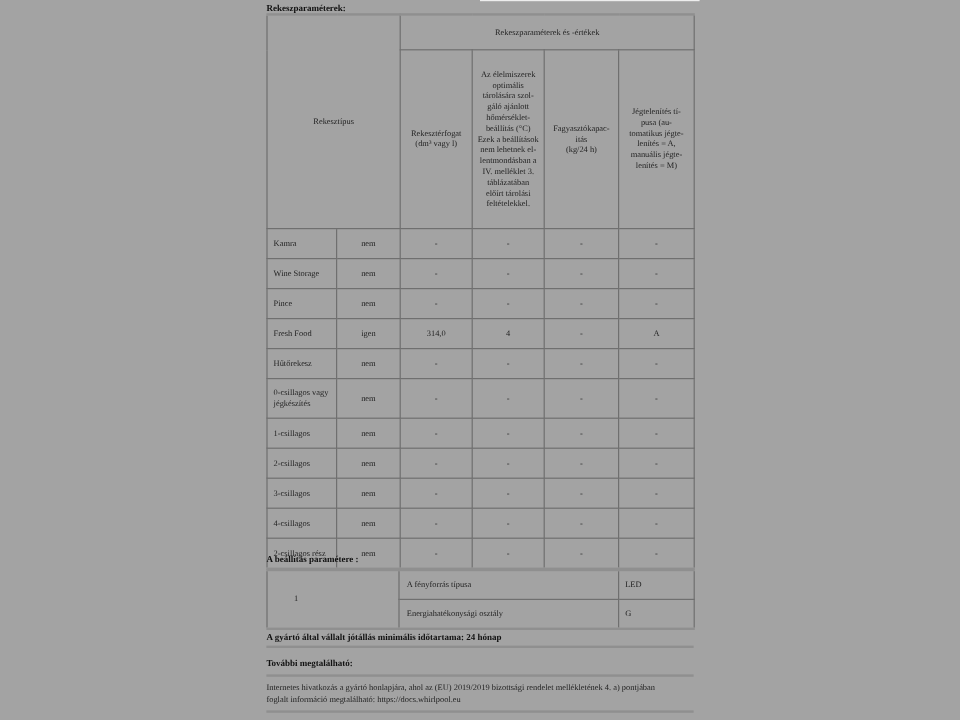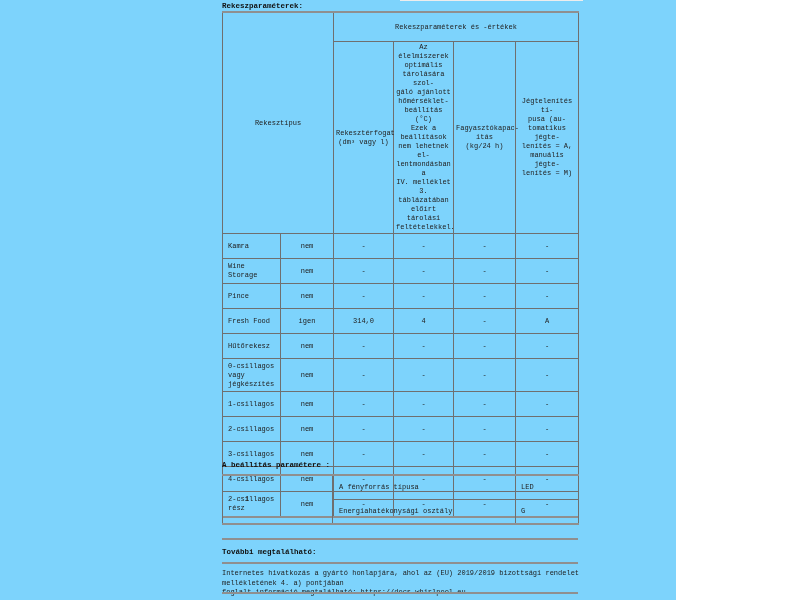--- a/index.html
+++ b/index.html
@@ -1,18 +1,18 @@
 <!DOCTYPE html>
 <html><head>
 <meta charset="utf-8">
 <style>
   html,body{margin:0;padding:0;background:#ffffff;}
   #canvas{
-    position:relative;width:676px;height:600px;background:#7dd3fc;overflow:hidden;
-    font-family:Liberation Mono, monospace;color:#1d1d1d;
+    position:relative;width:800px;height:600px;background:#a3a3a3;overflow:hidden;
+    font-family:Liberation Serif, serif;color:#1d1d1d;
   }
   .abs{position:absolute;}
   .heading{font-size:7.5px;font-weight:bold;color:#111;}
   .ml{white-space:pre-line;}
   .rule{height:2px;background:#8f8f8f;}
   
   table{border-collapse:collapse;table-layout:fixed;font-size:7px;line-height:9px;color:#222;}
   #maintable{width:356px;border-top:2px solid #8f8f8f;border-bottom:2px solid #8f8f8f;
              border-left:1px solid #6f6f6f;border-right:1px solid #6f6f6f;}
   #maintable td{border:1px solid #6f6f6f;vertical-align:middle;text-align:center;padding:1px 2px;}
@@ -187,20 +187,21 @@
         <td class="lbl">A fényforrás típusa</td>
         <td class="val">LED</td>
       </tr>
       <tr>
         <td class="lbl">Energiahatékonysági osztály</td>
         <td class="val">G</td>
       </tr>
     </tbody>
   </table>
 
+  <div class="abs heading" style="left:222px;top:526px;width:356px;">A gyártó által vállalt jótállás minimális időtartama: 24 hónap</div>
   <div class="abs rule" style="left:222px;top:538px;width:356px;"></div>
 
   <div class="abs heading" style="left:222px;top:548px;">További megtalálható:</div>
   <div class="abs rule" style="left:222px;top:562px;width:356px;"></div>
   <div class="abs bodytext ml" style="left:222px;top:569px;width:360px;">Internetes hivatkozás a gyártó honlapjára, ahol az (EU) 2019/2019 bizottsági rendelet mellékletének 4. a) pontjában
 foglalt információ megtalálható: https://docs.whirlpool.eu</div>
   <div class="abs rule" style="left:222px;top:592px;width:356px;"></div>
 
 </div>
 

